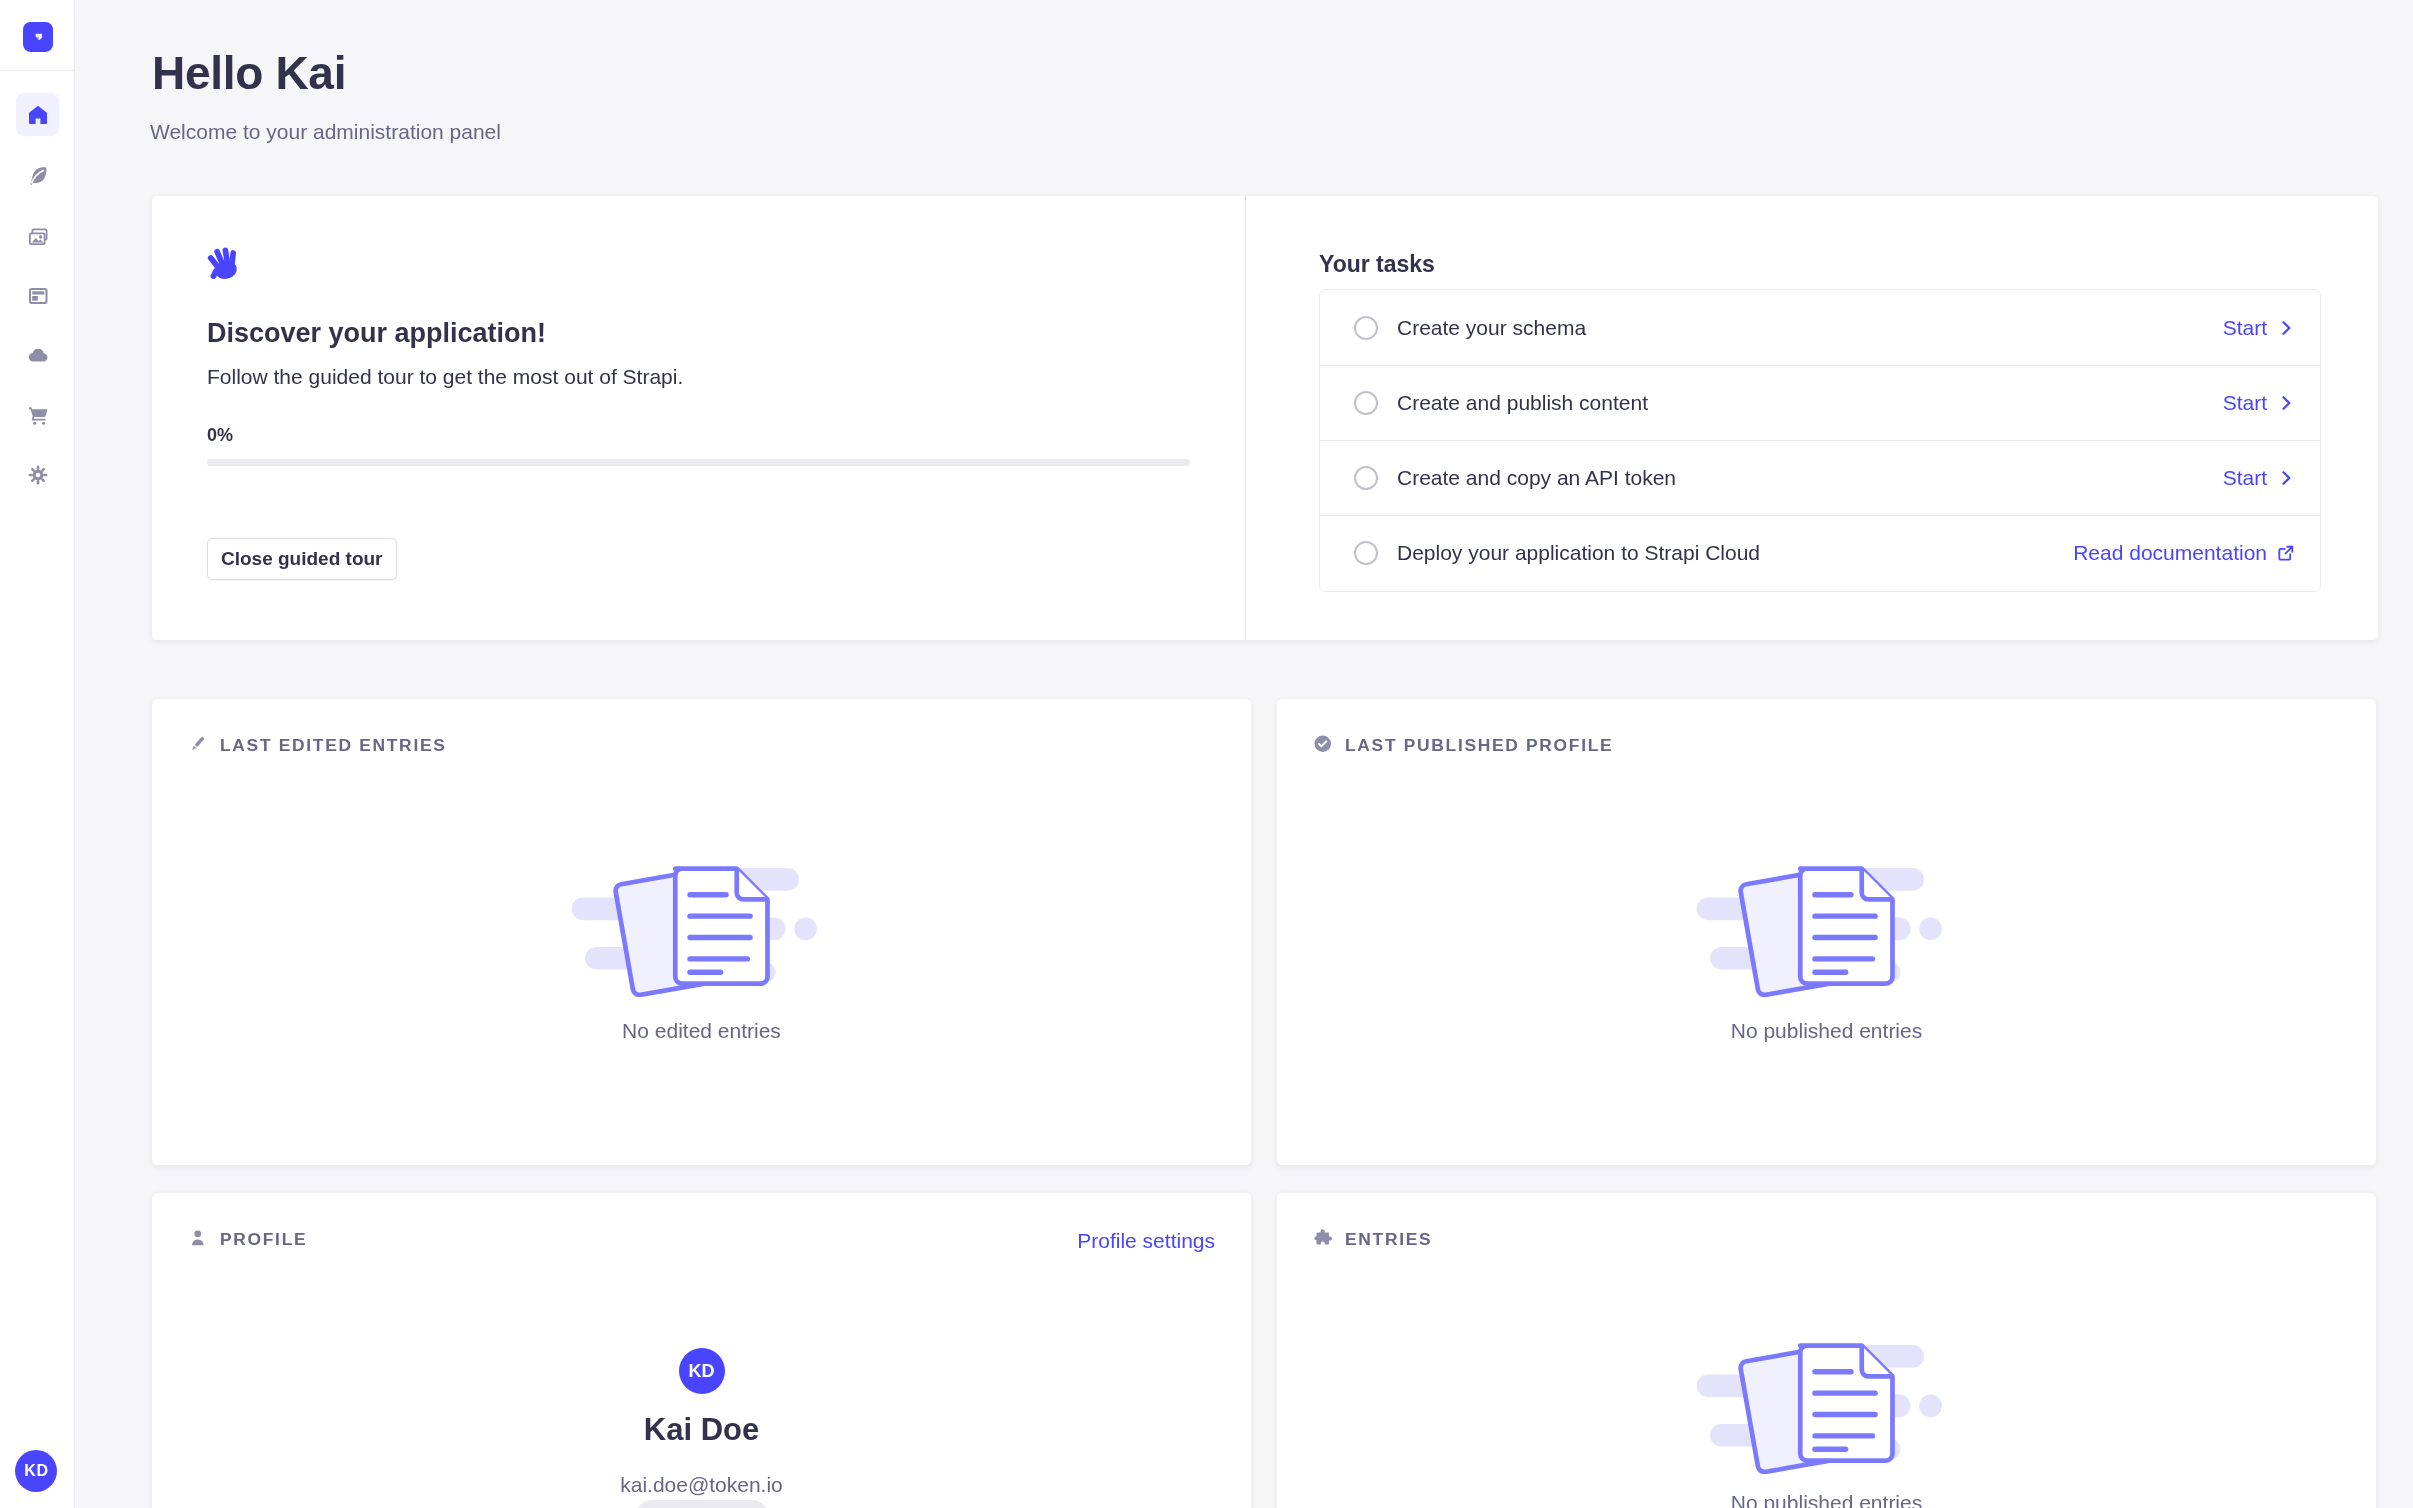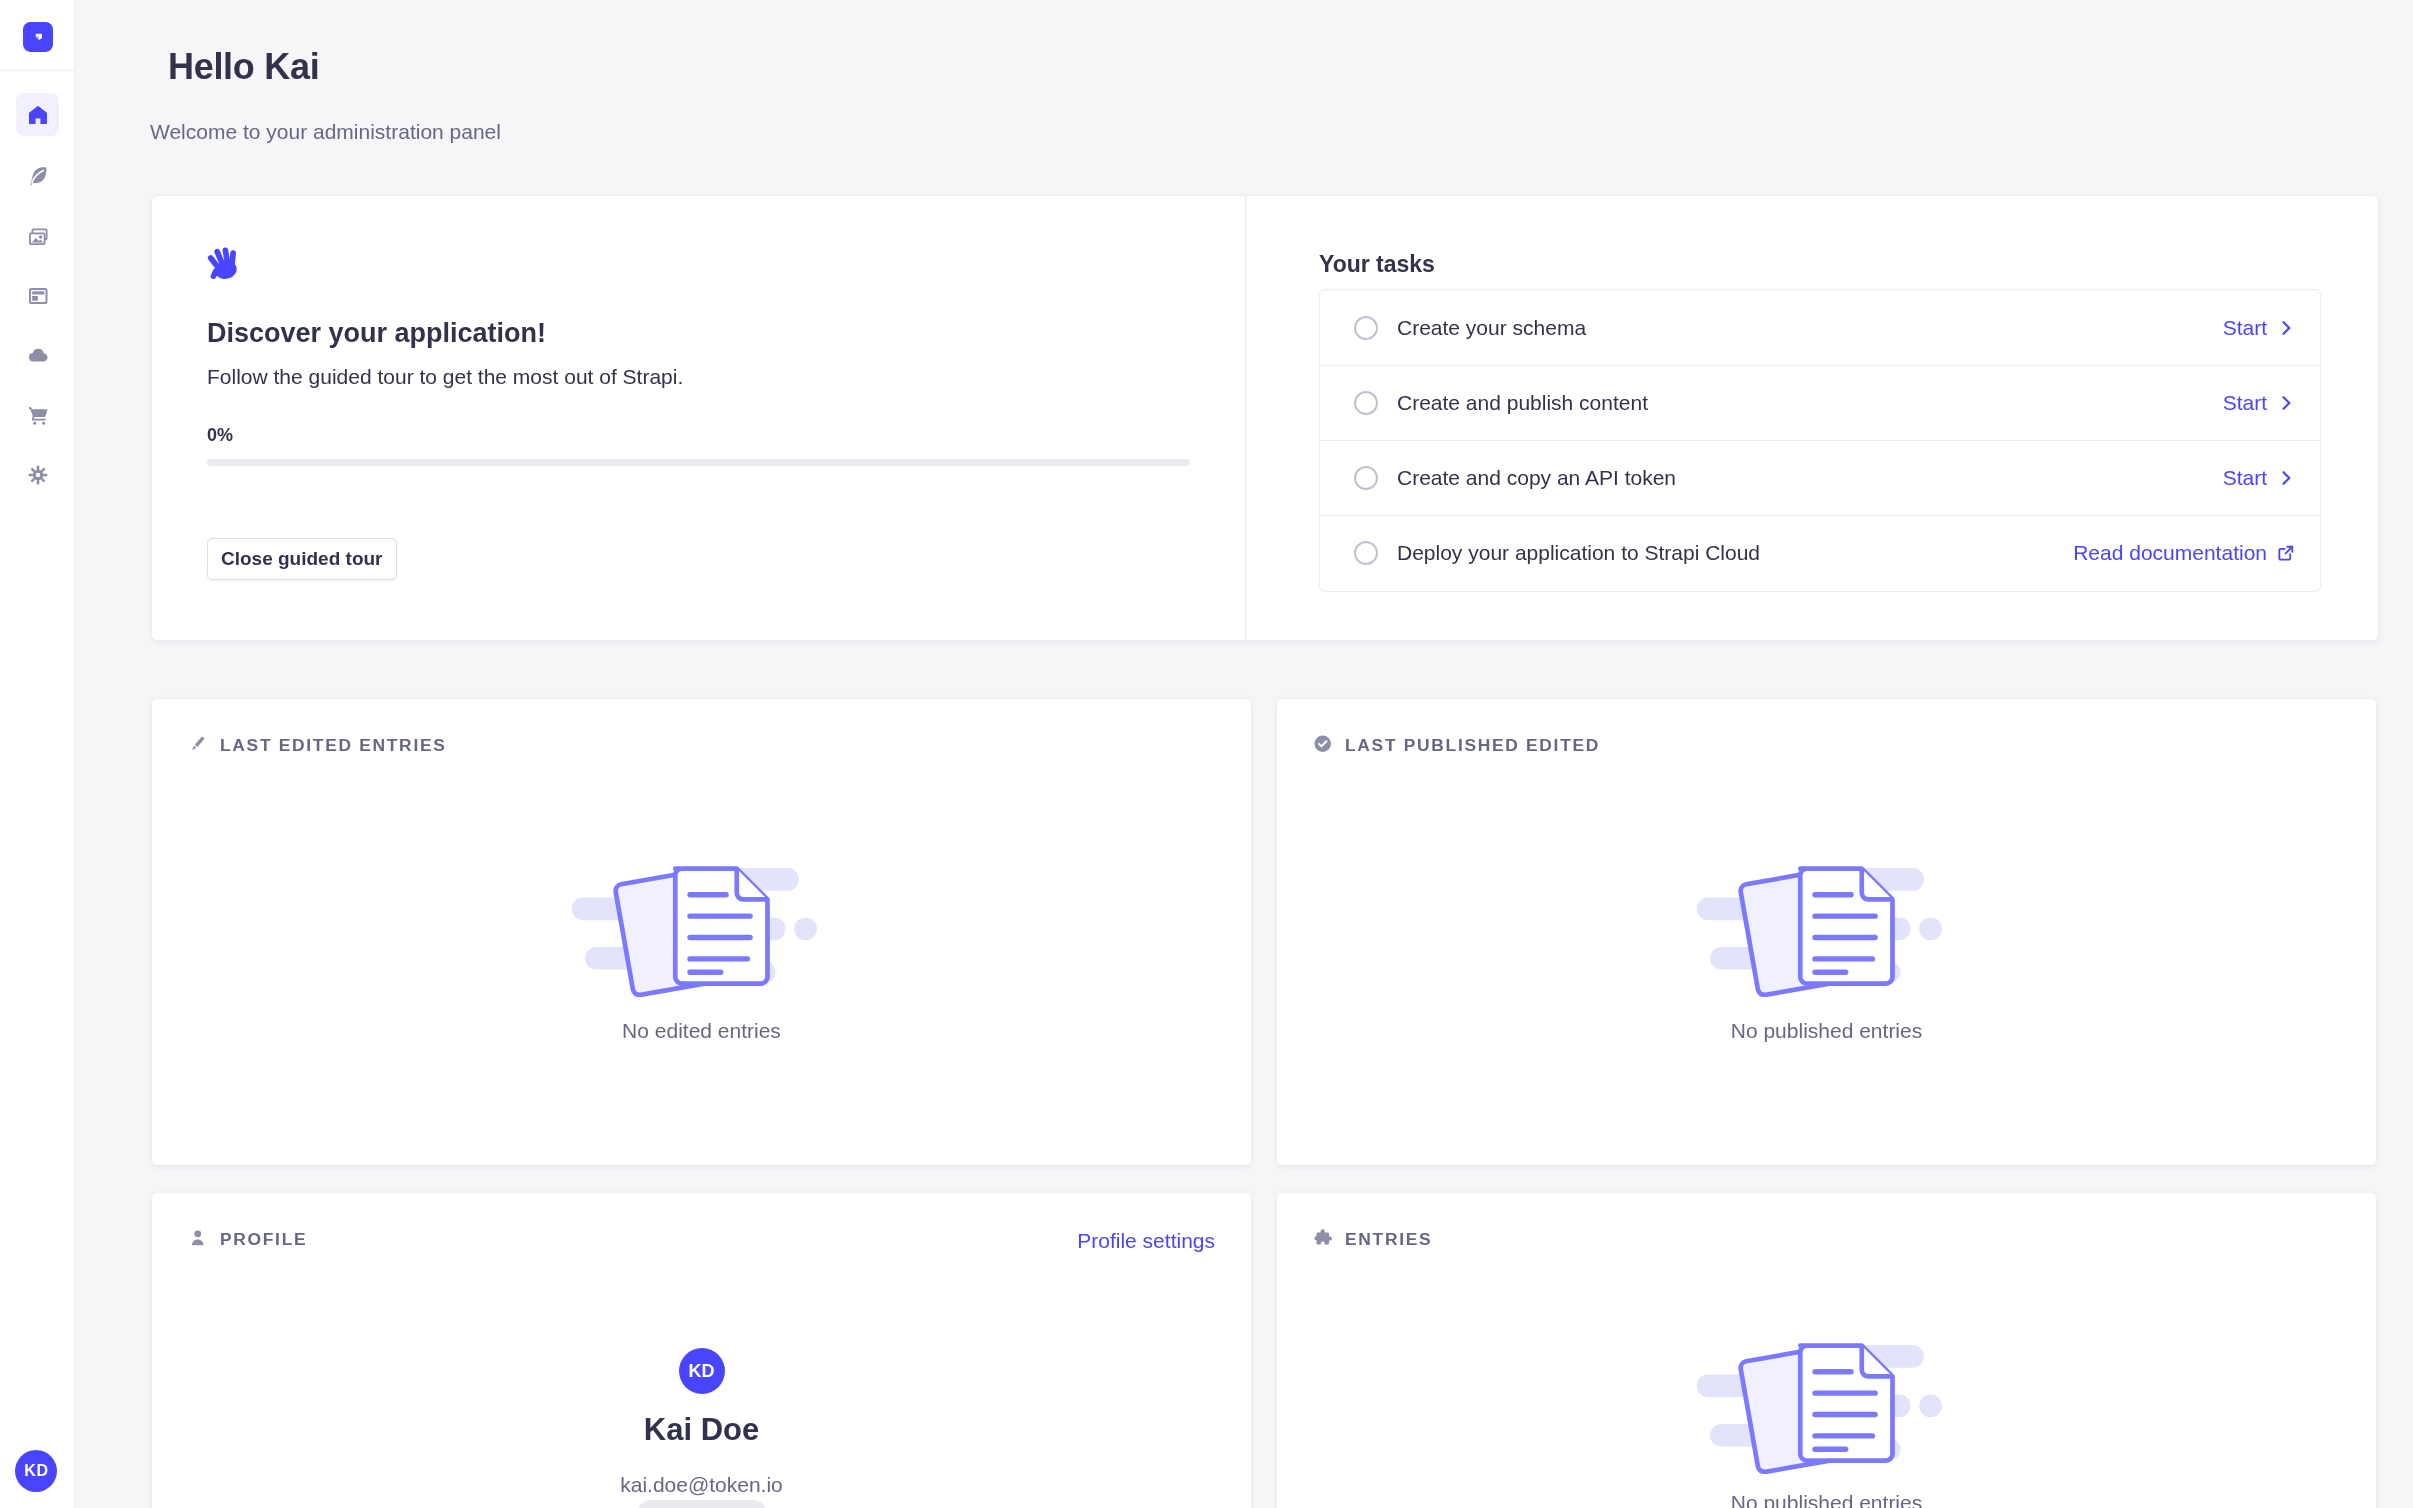--- a/index.html
+++ b/index.html
@@ -30,21 +30,21 @@
   .nav-item svg { width:24px; height:24px; }
   .nav-icon { fill:#8e8ea9; }
   .nav-item.active .nav-icon { fill:#4945ff; }
   .sidebar-avatar {
     position:absolute; left:15.4px; top:1450px; width:42px; height:42px; border-radius:50%;
     background:#4945ff; color:#fff; font-size:16px; font-weight:700;
     display:flex; align-items:center; justify-content:center; letter-spacing:0.7px;
   }
 
   
-  .page-title { position:absolute; left:168px; top:46px; font-size:36px; font-weight:700; color:#32324d; letter-spacing:-0.3px; }
+  .page-title { position:absolute; left:152px; top:46px; font-size:46px; font-weight:700; color:#32324d; letter-spacing:-0.3px; }
   .page-subtitle { position:absolute; left:150px; top:113px; font-size:21px; color:#666687;margin-top:7px; }
 
   
   .card {
     position:absolute; background:#ffffff; border-radius:5.4px;
     box-shadow:0 1.3px 6.7px rgba(33,33,52,0.08);
   }
   .card-head-icon { position:absolute; left:35px; top:34px; width:21.5px; height:21.5px; }
   .card-head-icon svg { width:21.5px; height:21.5px; fill:#8e8ea9; }
   .card-head-label {
@@ -293,21 +293,21 @@
   <div class="empty-text" style="top:320px">No edited entries</div>
 </section>
 
 <section class="card card-lp">
   <span class="card-head-icon">
     <svg viewBox="0 0 24 24">
         <circle cx="12" cy="12" r="9.2"></circle>
         <path d="M7.9 12.3l2.6 2.6 5.6-5.7" fill="none" stroke="#ffffff" stroke-width="2.2" stroke-linecap="round" stroke-linejoin="round"></path>
       </svg>
   </span>
-  <span class="card-head-label">LAST PUBLISHED EDITED</span>
+  <span class="card-head-label">LAST PUBLISHED PROFILE</span>
   <svg class="illu" style="top:151px" viewBox="0 0 420 220">
     <use href="#illu-docs" x="20" y="5"></use>
   </svg>
   <div class="empty-text" style="top:320px">No published entries</div>
 </section>
 
 <section class="card card-profile">
   <span class="card-head-icon">
     <svg viewBox="0 0 24 24">
         <circle cx="12" cy="7.6" r="3.8"></circle>

